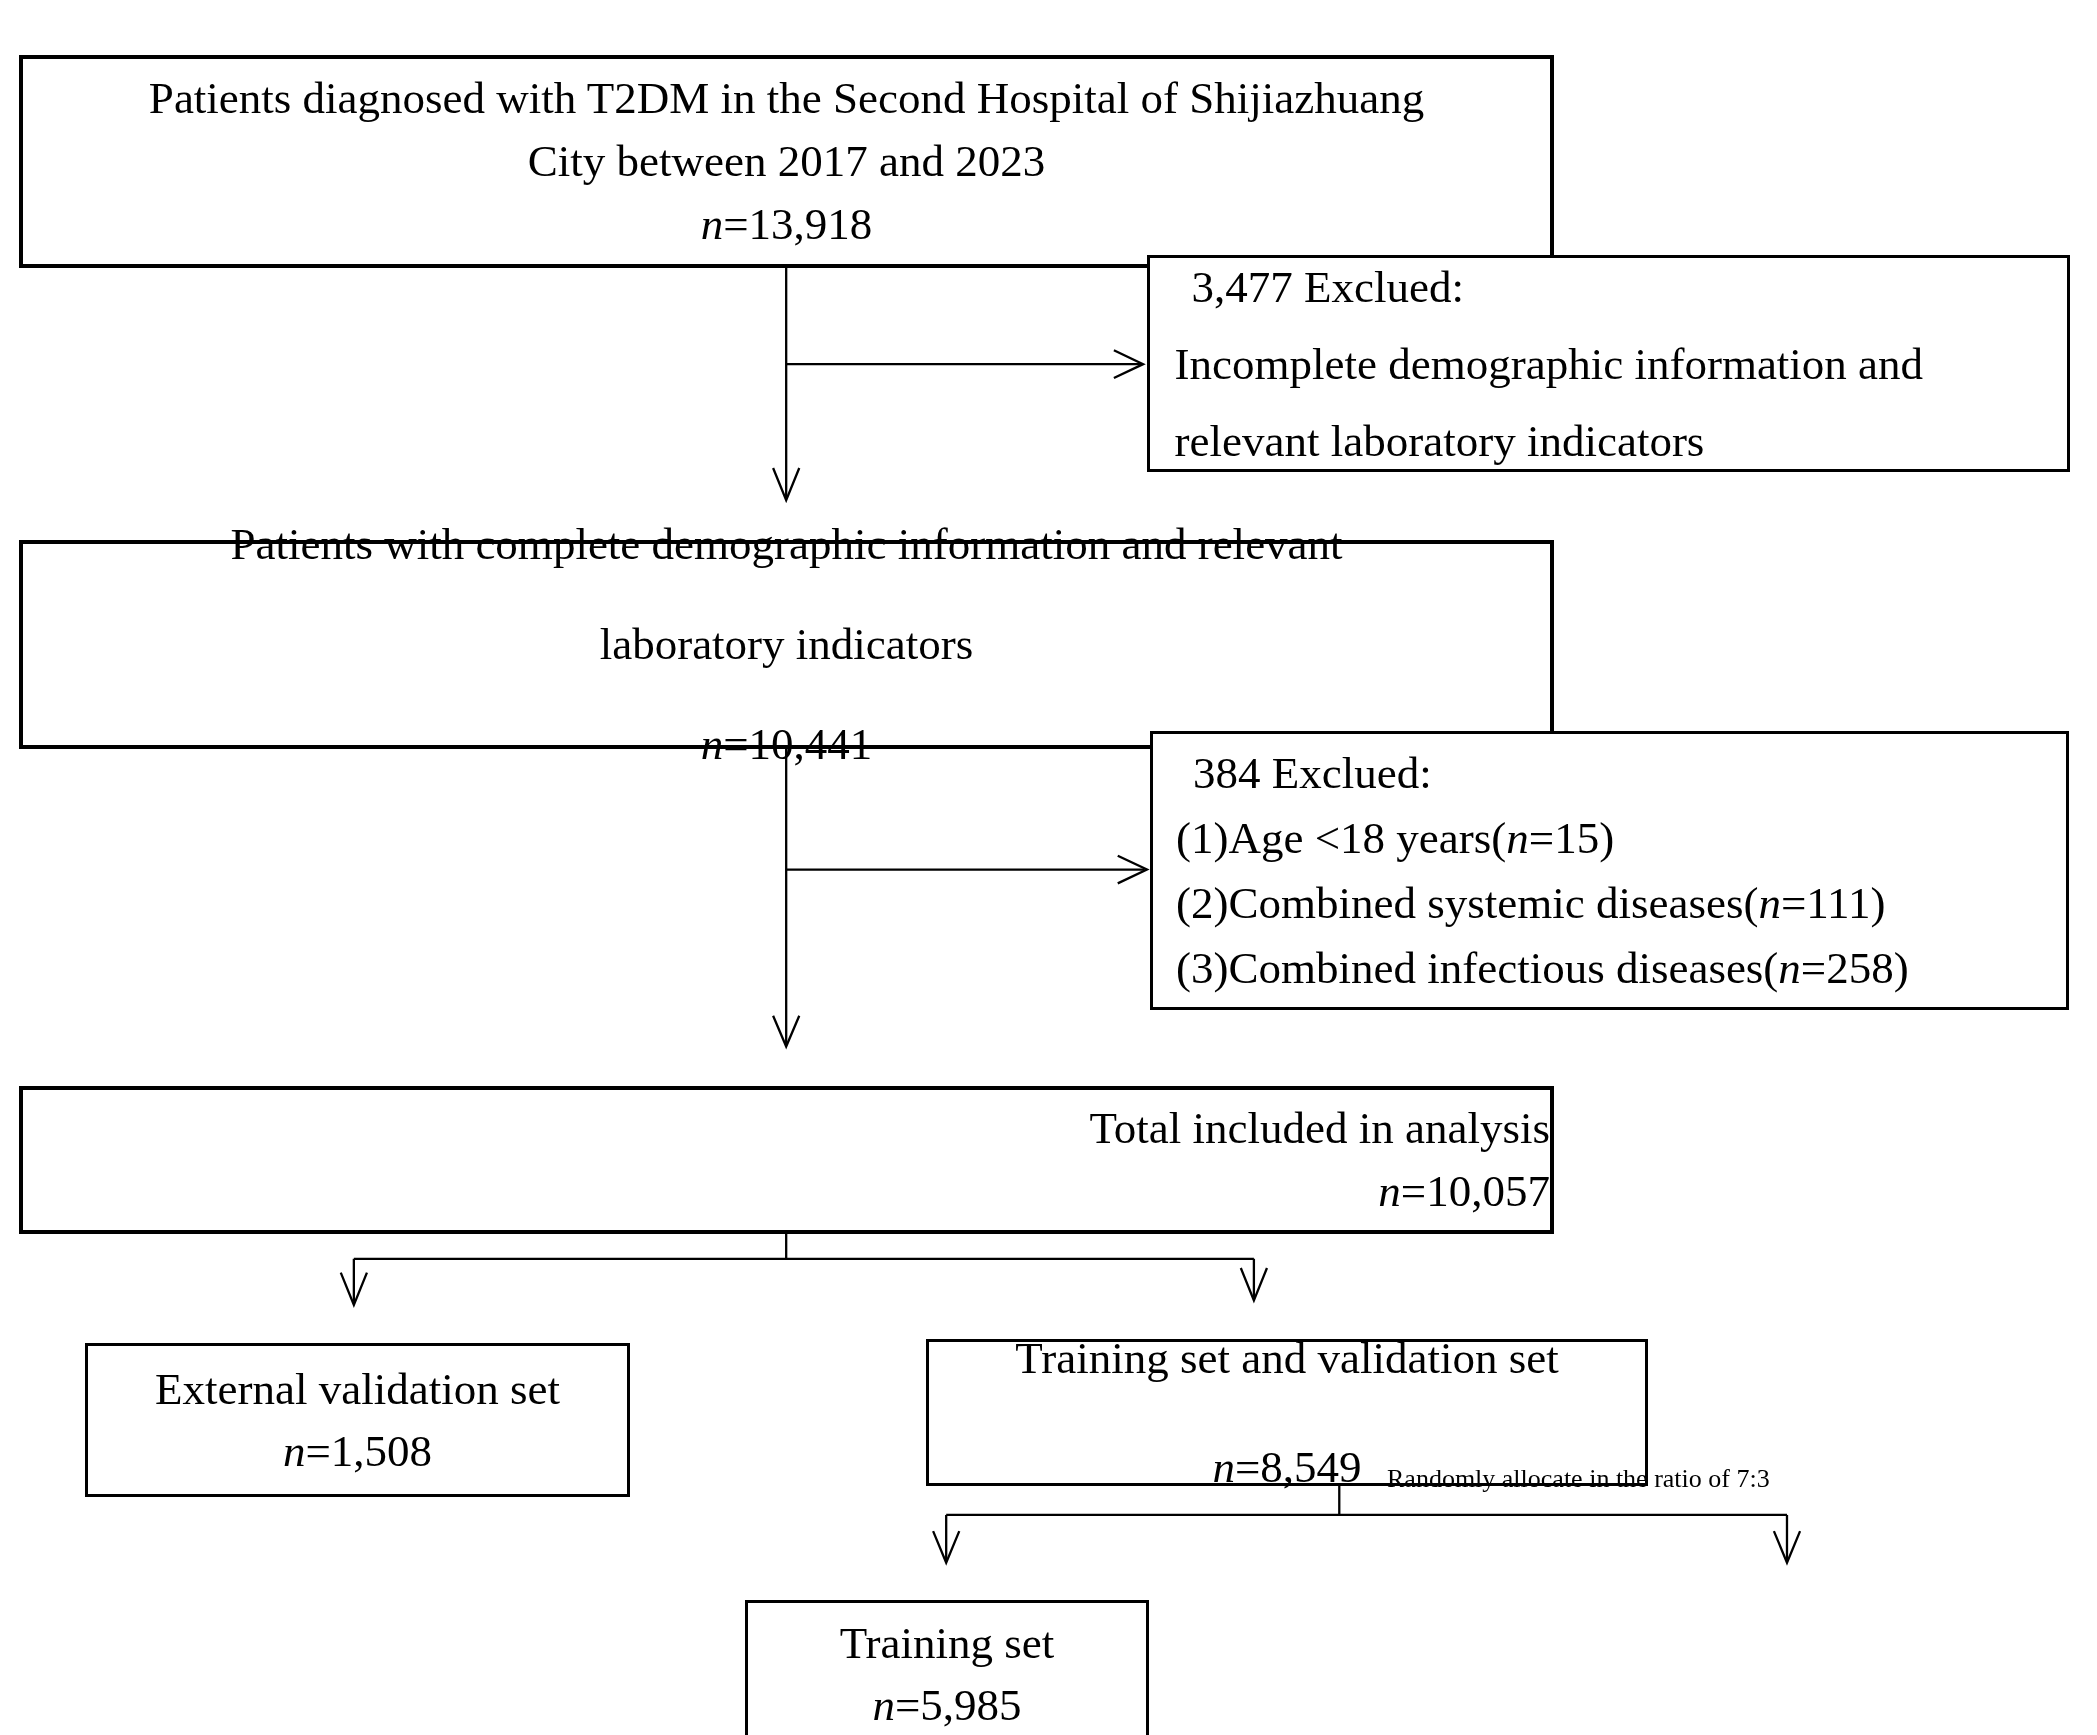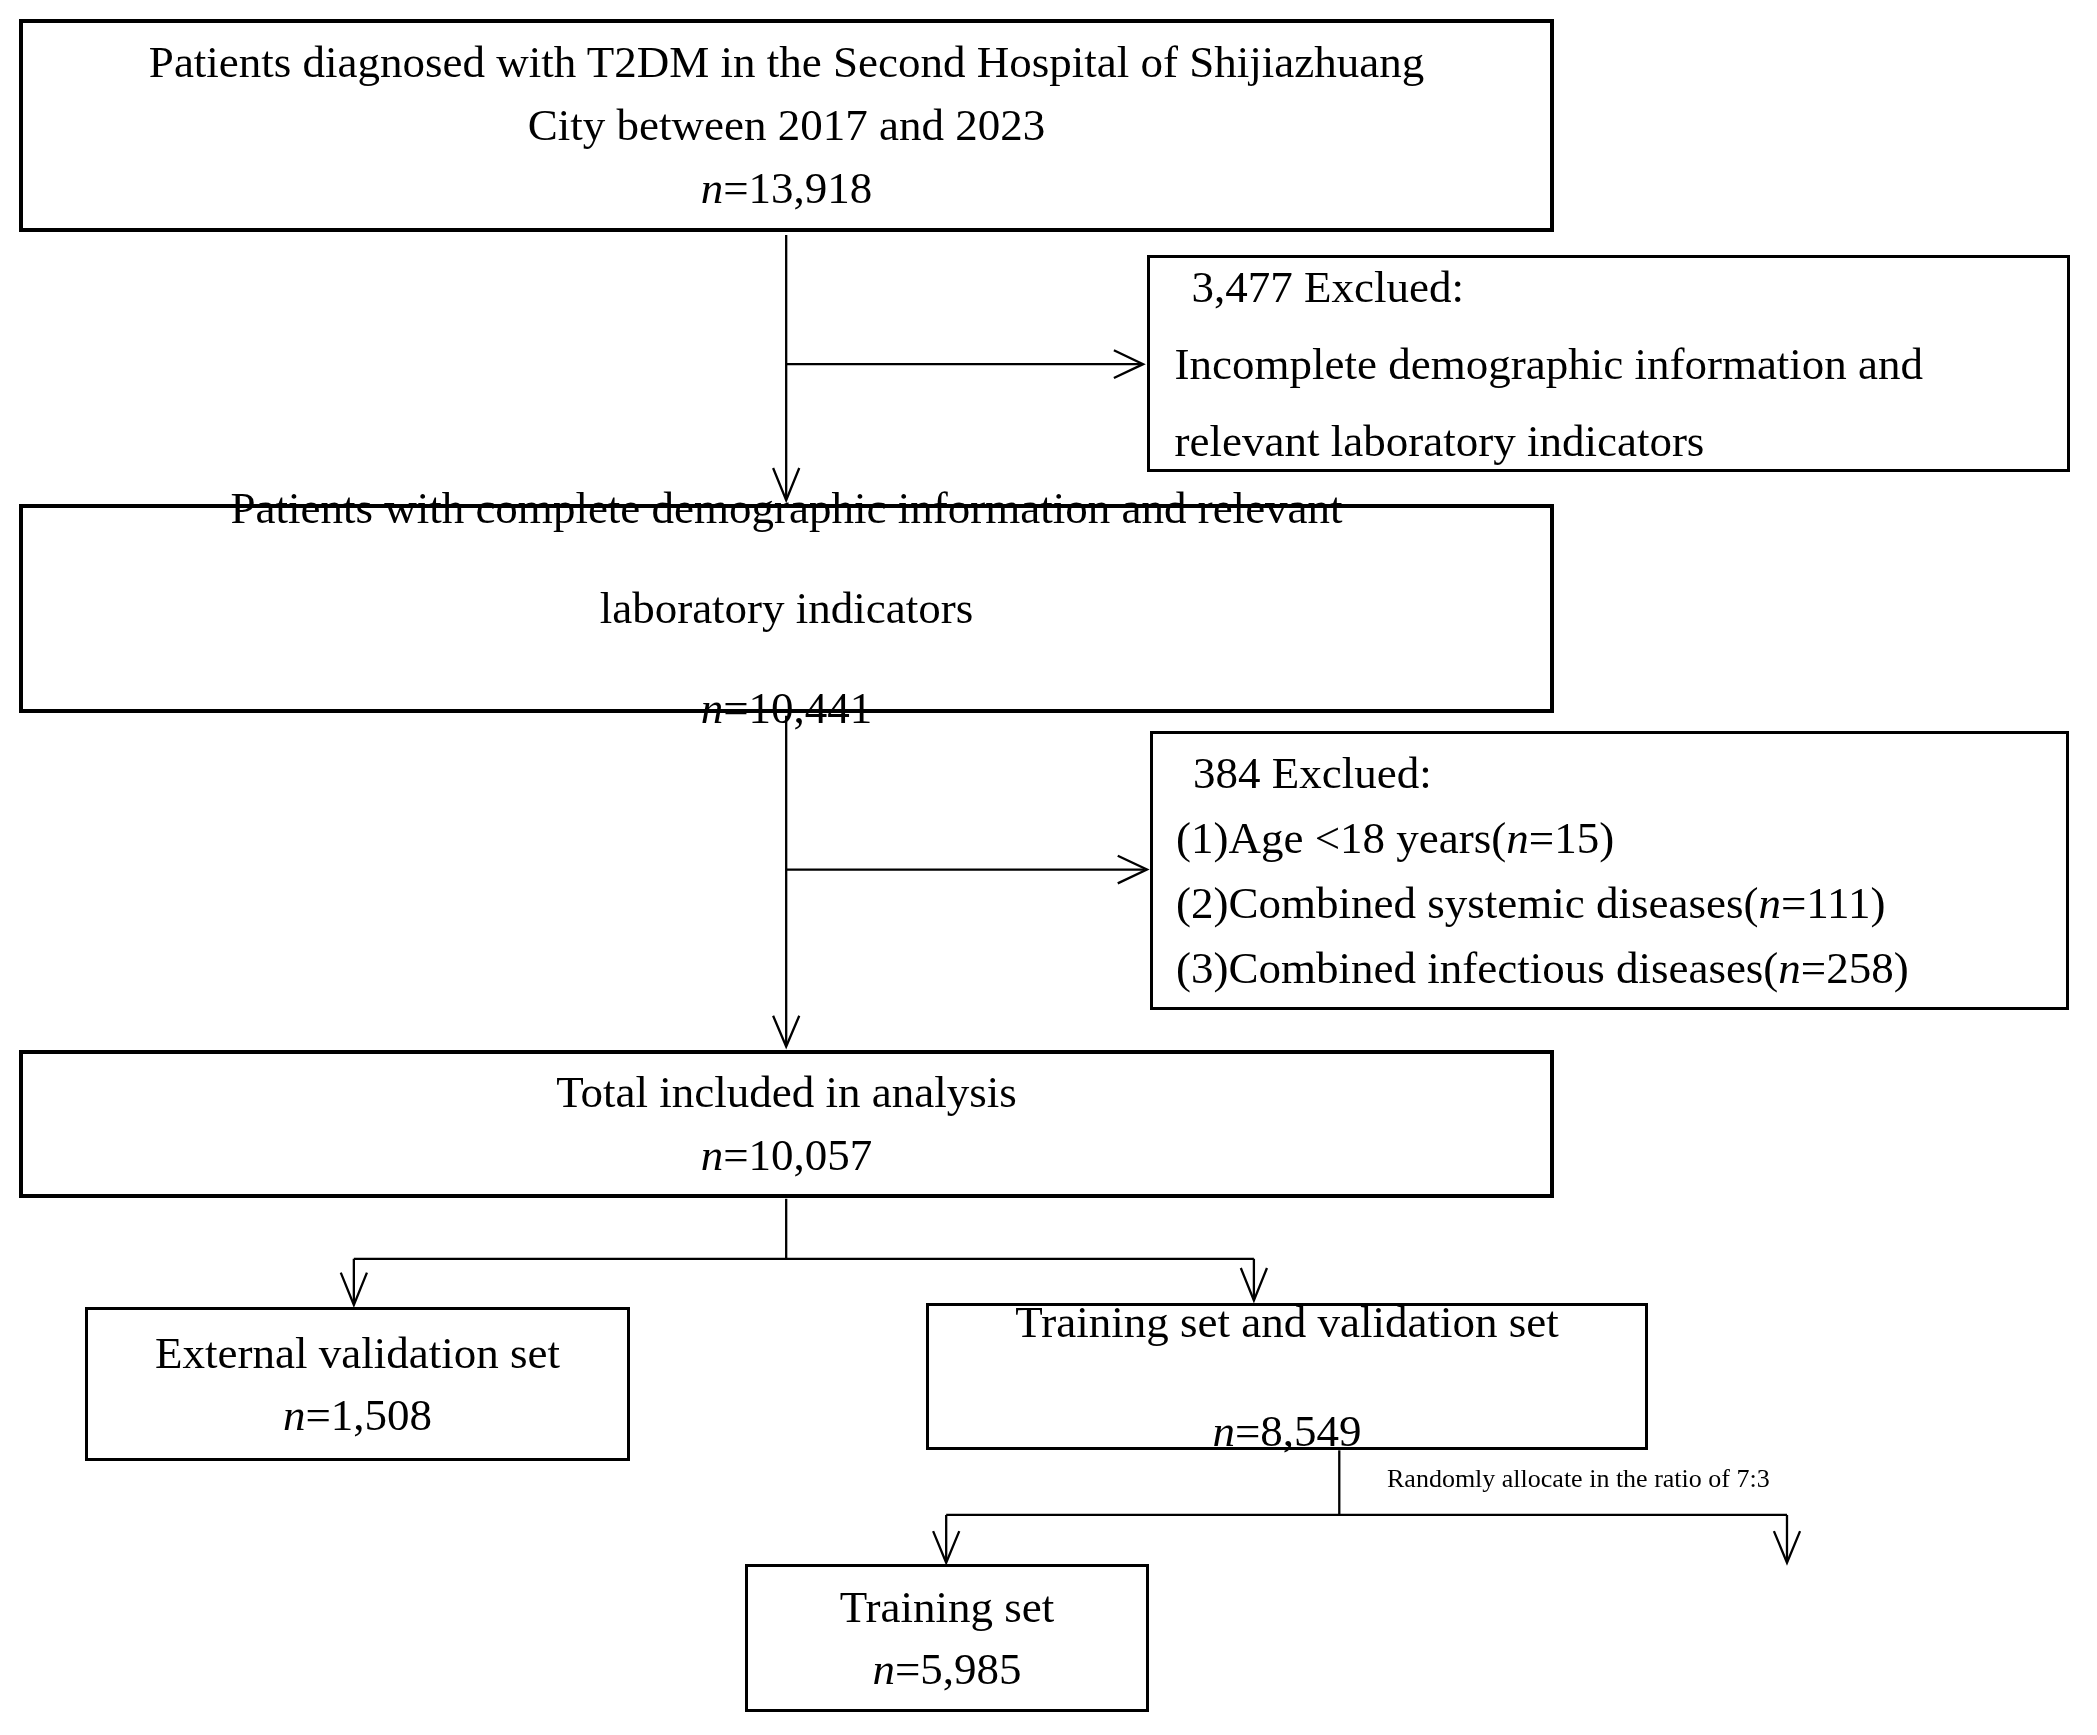--- a/index.html
+++ b/index.html
@@ -17,28 +17,28 @@
     box-sizing: border-box;
     border: 4.6px solid #000000;
     background: #ffffff;
     display: flex;
     flex-direction: column;
     justify-content: center;
     font-size: 45px;
     line-height: 63px;
   }
   .box p { margin: 0; white-space: nowrap; }
-  .center { text-align: center; align-items: center; }
+  .center { text-align: center; align-items: center; margin-top: 36px; }
   .leftalign { text-align: left; }
   .box i { font-style: italic; }
 
   
   #box-source   { left: 19px;   top: 19px;   width: 1535px; height: 213px; }
   #box-complete { left: 19px;   top: 504px;  width: 1535px; height: 209px; gap: 37px; }
-  #box-total    { left: 19px;   top: 1050px; width: 1535px; height: 148px; }
+  #box-total    { left: 19px;   top: 1050px; width: 1535px; height: 148px; align-items: flex-end; }
 
   
   #box-excl1 { left: 1147px; top: 255px; width: 923px; height: 217px;
                border-width: 3.8px; padding-left: 24.6px; padding-right: 12.3px; line-height: 62px; gap: 15px; }
   #box-excl2 { left: 1150px; top: 731px; width: 919px; height: 279px;
                border-width: 3.8px; padding-left: 23px; padding-right: 9.2px; line-height: 65px; }
   .first-indent { padding-left: 17px; }
 
   
   #box-extval     { left: 85px;  top: 1307px; width: 545px; height: 154px; border-width: 3.1px; line-height: 62px; }

